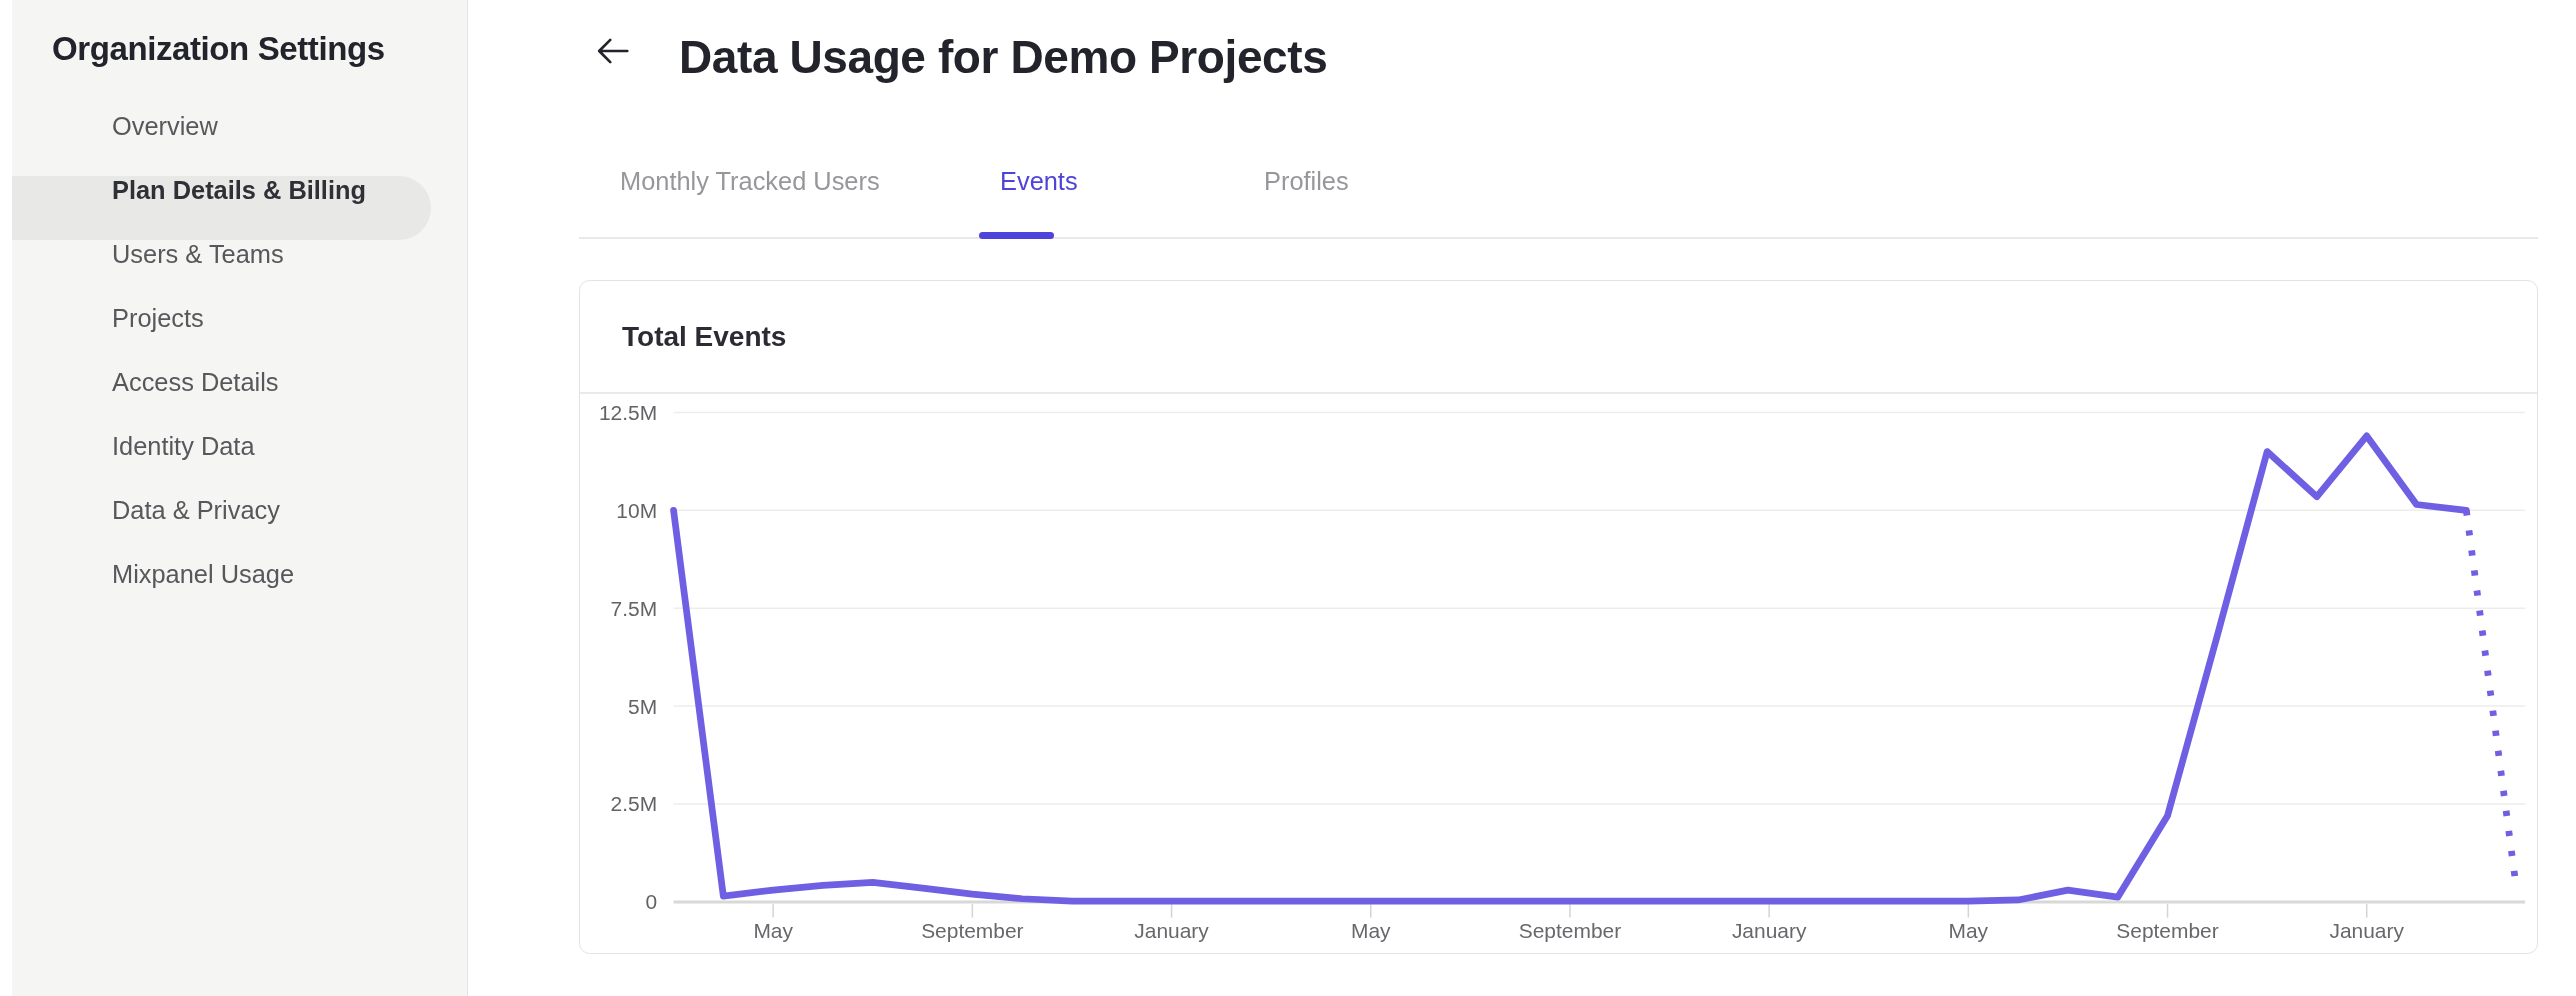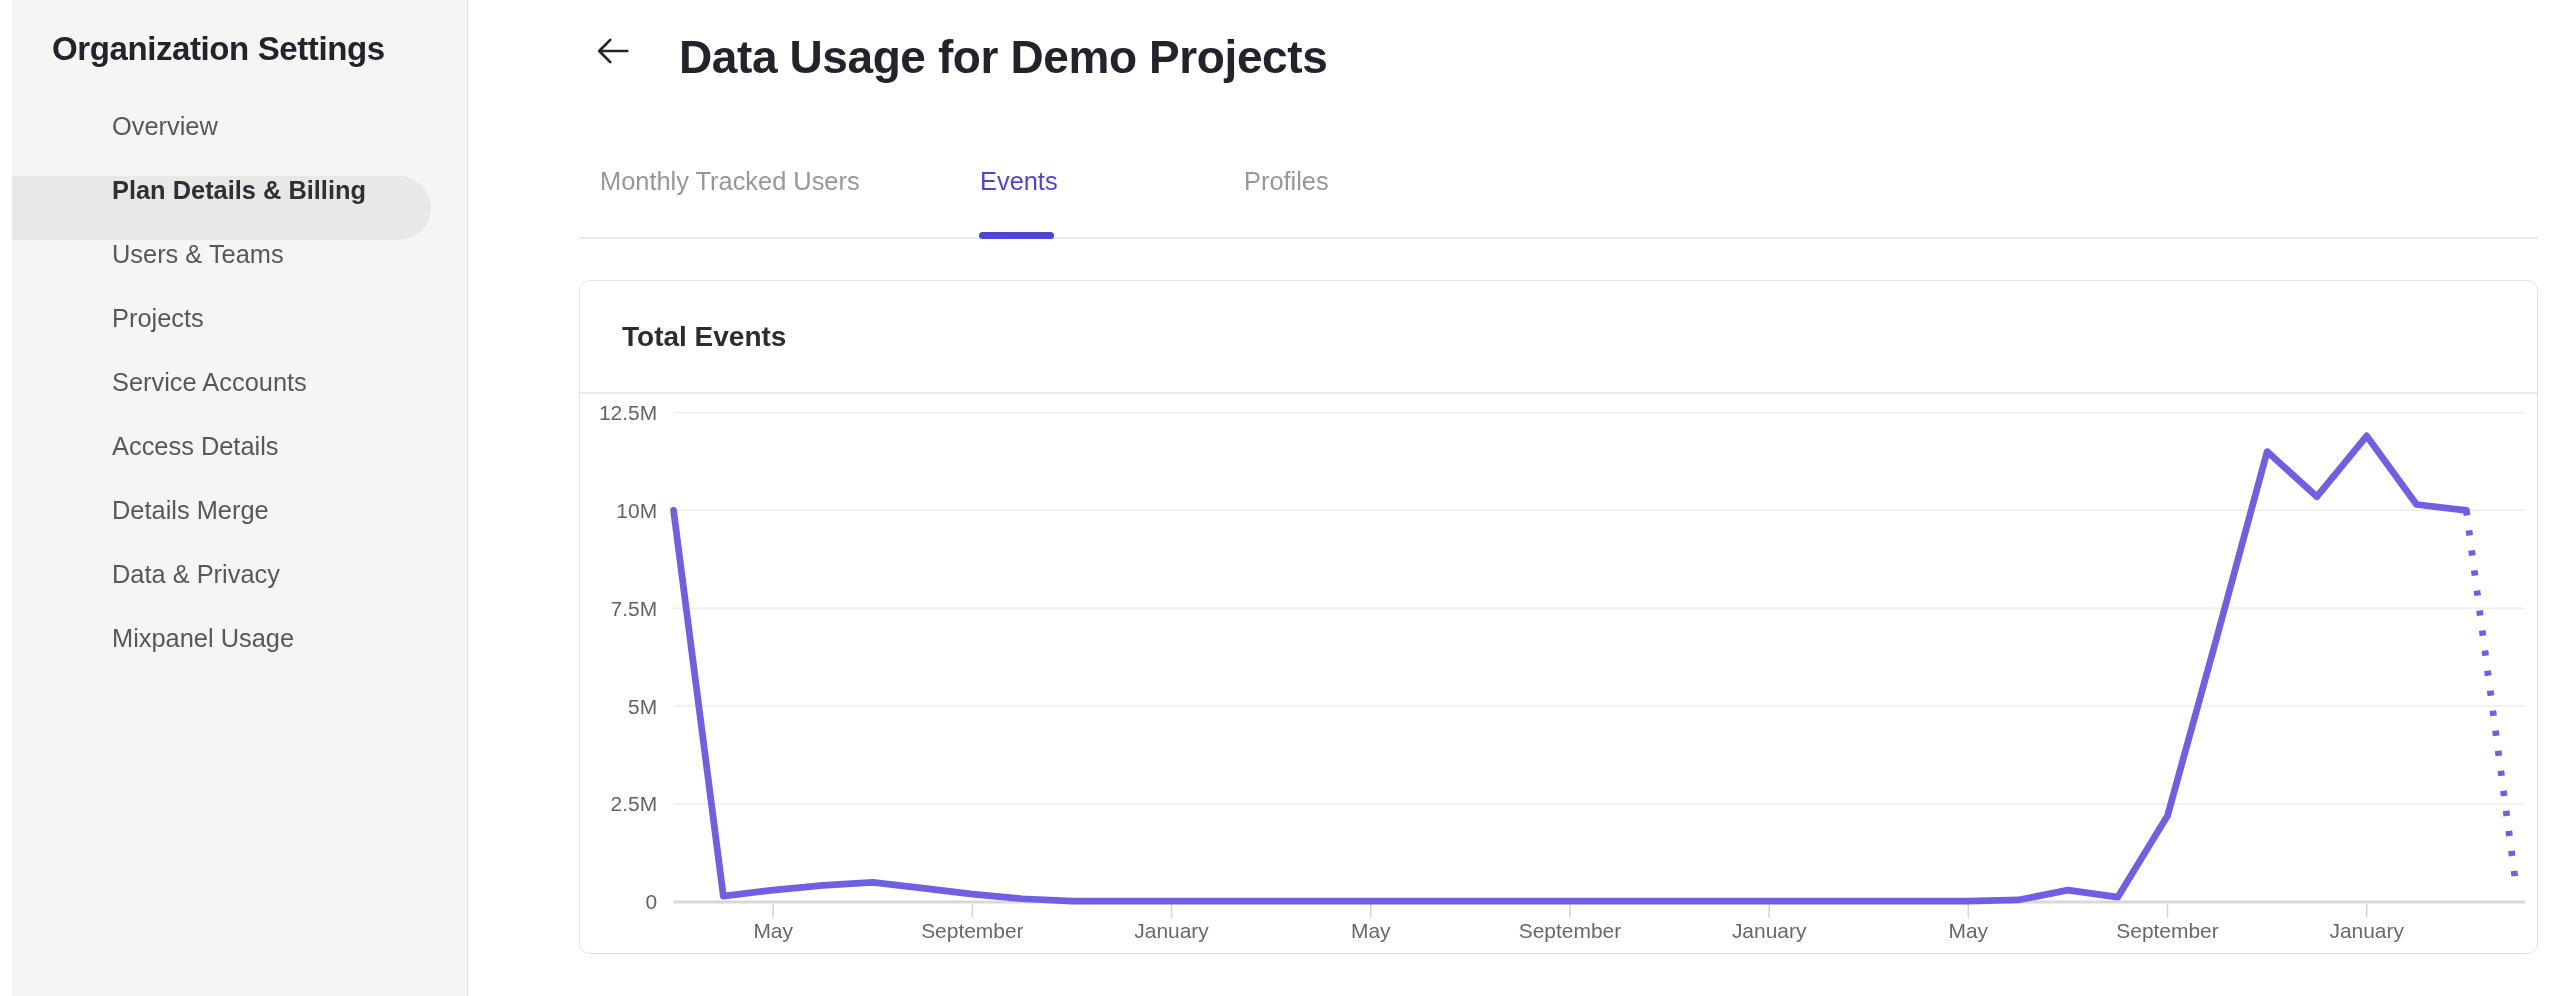--- a/index.html
+++ b/index.html
@@ -10,21 +10,21 @@
   .sidebar-title{position:absolute;left:40px;top:30px;font-size:33px;font-weight:700;color:#23232b;letter-spacing:-0.4px;}
   .nav{position:absolute;left:0;top:112px;width:456px;}
   .nav-item{width:419px;height:64px;display:flex;align-items:flex-start;padding-left:100px;box-sizing:border-box;font-size:25.4px;color:#58585c;cursor:pointer;}
   .nav-item.selected{background:#e8e8e7;border-radius:0 32px 32px 0;color:#2f2f36;font-weight:700;}
 
   
   .back-btn{position:absolute;left:591px;top:33px;width:42px;height:39px;display:flex;align-items:center;justify-content:center;cursor:pointer;background:none;border:none;padding:0;}
   .page-title{position:absolute;left:679px;top:30px;font-size:46px;font-weight:700;color:#23232b;letter-spacing:-0.4px;}
 
   
-  .tab{position:absolute;top:167px;font-size:25.4px;color:#97979b;cursor:pointer;background:none;border:none;padding:0;font-family:"Liberation Sans",sans-serif;}
+  .tab{position:absolute;top:167px;font-size:25.4px;color:#97979b;cursor:pointer;background:none;border:none;padding:0;font-family:"Liberation Sans",sans-serif;margin-left:20px;}
   .tab.active{color:#4f44d9;font-weight:500;}
   .tab-mtu{left:600px;}
   .tab-events{left:980px;}
   .tab-profiles{left:1244px;}
   .tabs-border{position:absolute;left:579px;top:237px;width:1959px;height:1.5px;background:#e9e9e8;}
   .tab-underline{position:absolute;left:979px;top:232px;width:75px;height:6.7px;border-radius:3.7px;background:#4f44d9;}
 
   
   .card{position:absolute;left:579px;top:280px;width:1959px;height:674px;background:#fff;border:1.5px solid #e3e3e2;border-radius:10.5px;box-sizing:border-box;}
   .card-title{position:absolute;left:42px;top:40px;font-size:28px;font-weight:700;color:#2b2b33;}
@@ -48,27 +48,24 @@
       <div class="nav-item selected">
           <span>Plan Details &amp; Billing</span>
         </div>
       <div class="nav-item">
           <span>Users &amp; Teams</span>
         </div>
       <div class="nav-item">
           <span>Projects</span>
         </div>
       <div class="nav-item">
-          <span>Service Accounts</span>
-        </div>
-      <div class="nav-item">
           <span>Access Details</span>
         </div>
       <div class="nav-item">
-          <span>Details Merge</span>
+          <span>Identity Data</span>
         </div>
       <div class="nav-item">
           <span>Data &amp; Privacy</span>
         </div>
       <div class="nav-item">
           <span>Mixpanel Usage</span>
         </div>
     </div>
   </div>
 

